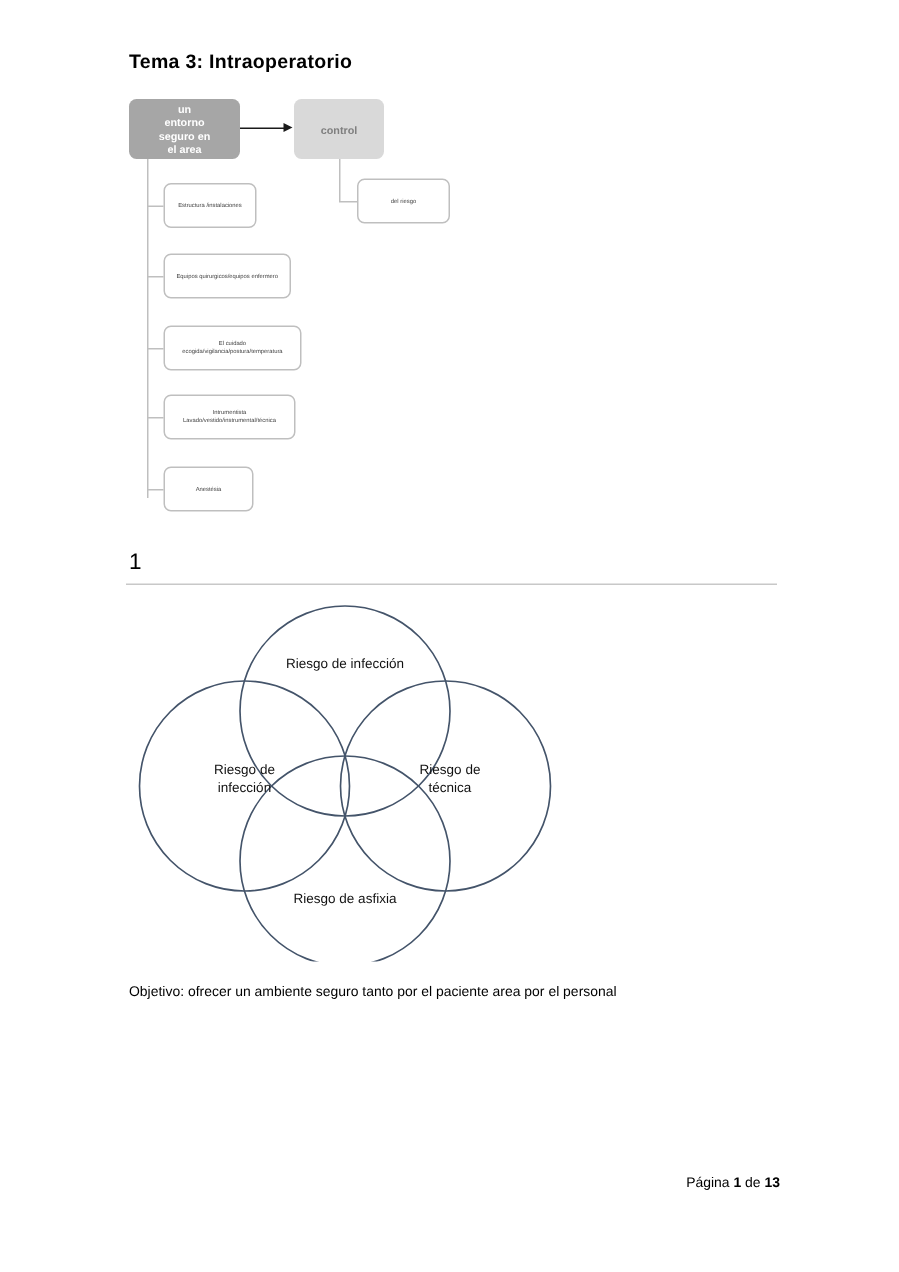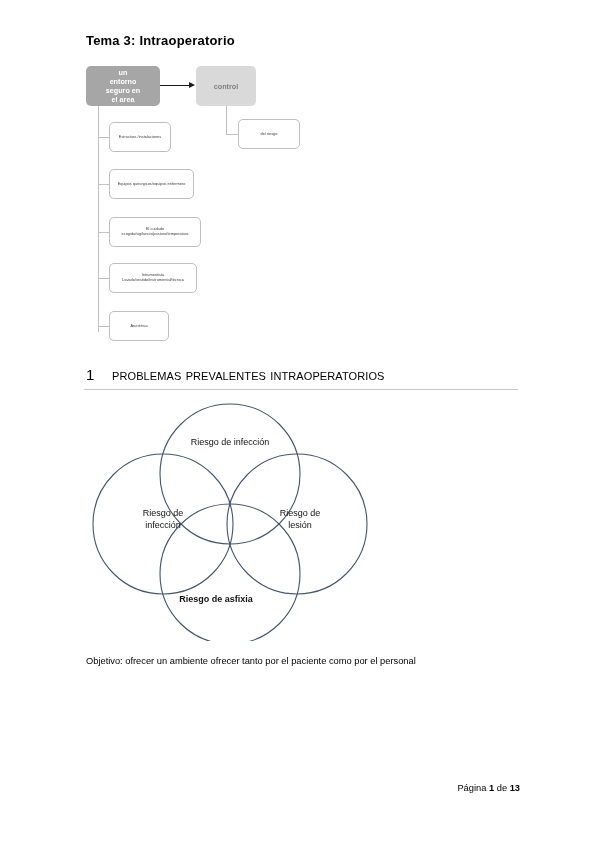--- a/index.html
+++ b/index.html
@@ -232,21 +232,20 @@
     <div class="node node-leaf" style="left:23px; top:245px; width:60px; height:30px;">
       <div>
         <span>Anestésia</span>
       </div>
     </div>
 
   </div>
 
   <div class="section-heading">
     <div class="sec-num">1</div>
-    <div class="sec-title">Problemas prevalentes intraoperatorios</div>
   </div>
   <div class="heading-rule"></div>
 
   <div class="venn">
     <svg width="290" height="245" viewBox="0 0 290 245">
       <circle cx="145" cy="78" r="70" fill="none" stroke="#44546a" stroke-width="1.1"></circle>
       <circle cx="78" cy="128" r="70" fill="none" stroke="#44546a" stroke-width="1.1"></circle>
       <circle cx="212" cy="128" r="70" fill="none" stroke="#44546a" stroke-width="1.1"></circle>
       <circle cx="145" cy="178" r="70" fill="none" stroke="#44546a" stroke-width="1.1"></circle>
     </svg>
@@ -255,27 +254,27 @@
       <span>Riesgo de infección</span>
     </div>
 
     <div class="venn-label" style="left:20px; top:111px; width:116px;">
       <span>Riesgo de</span><br>
       <span>infección</span>
     </div>
 
     <div class="venn-label" style="left:158px; top:111px; width:114px;">
       <span>Riesgo de</span><br>
-      <span>lesión</span>
-    </div>
-
-    <div class="venn-label" style="left:60px; top:197px; width:142px;font-weight:bold;">
+      <span>técnica</span>
+    </div>
+
+    <div class="venn-label" style="left:74px; top:197px; width:142px;">
       <span>Riesgo de asfixia</span>
     </div>
   </div>
 
-  <div class="caption">Objetivo: ofrecer un ambiente ofrecer tanto por el paciente como por el personal</div>
+  <div class="caption">Objetivo: ofrecer un ambiente seguro tanto por el paciente area por el personal</div>
 
   <div class="footer">
     <span>Página </span><b>1</b><span> de </span><b>13</b>
   </div>
 
 </div>
 
 </body></html>

